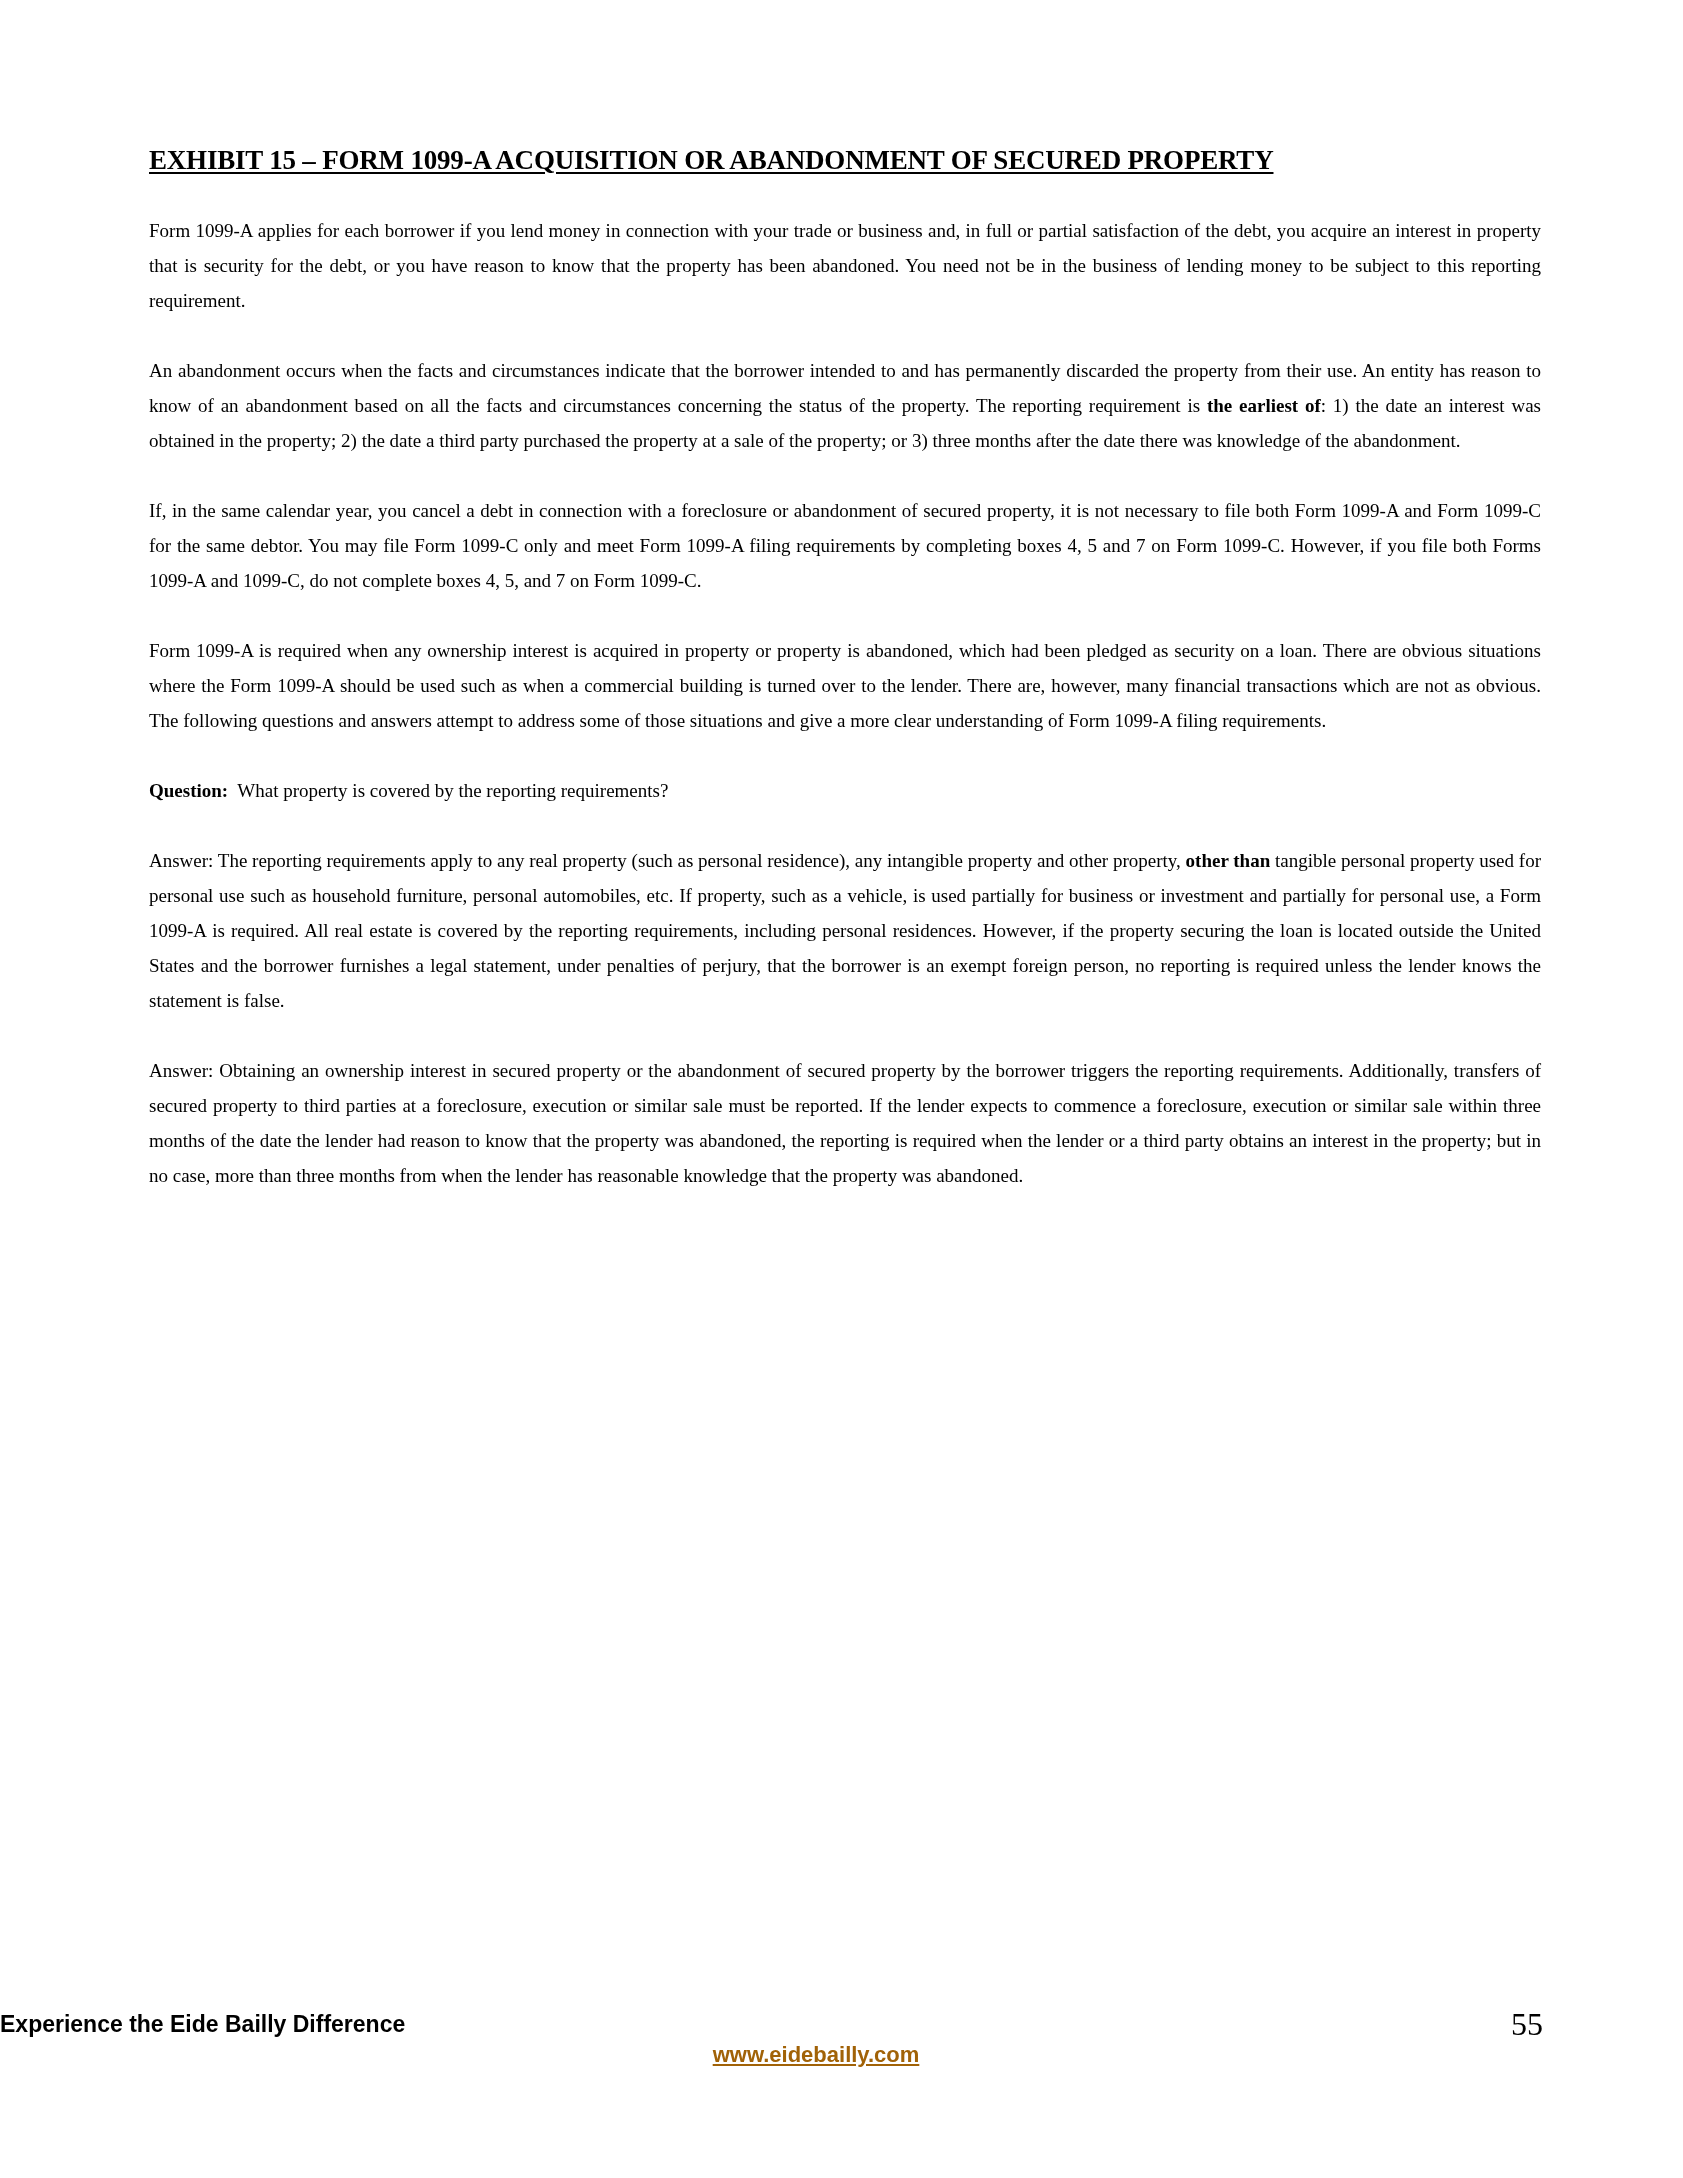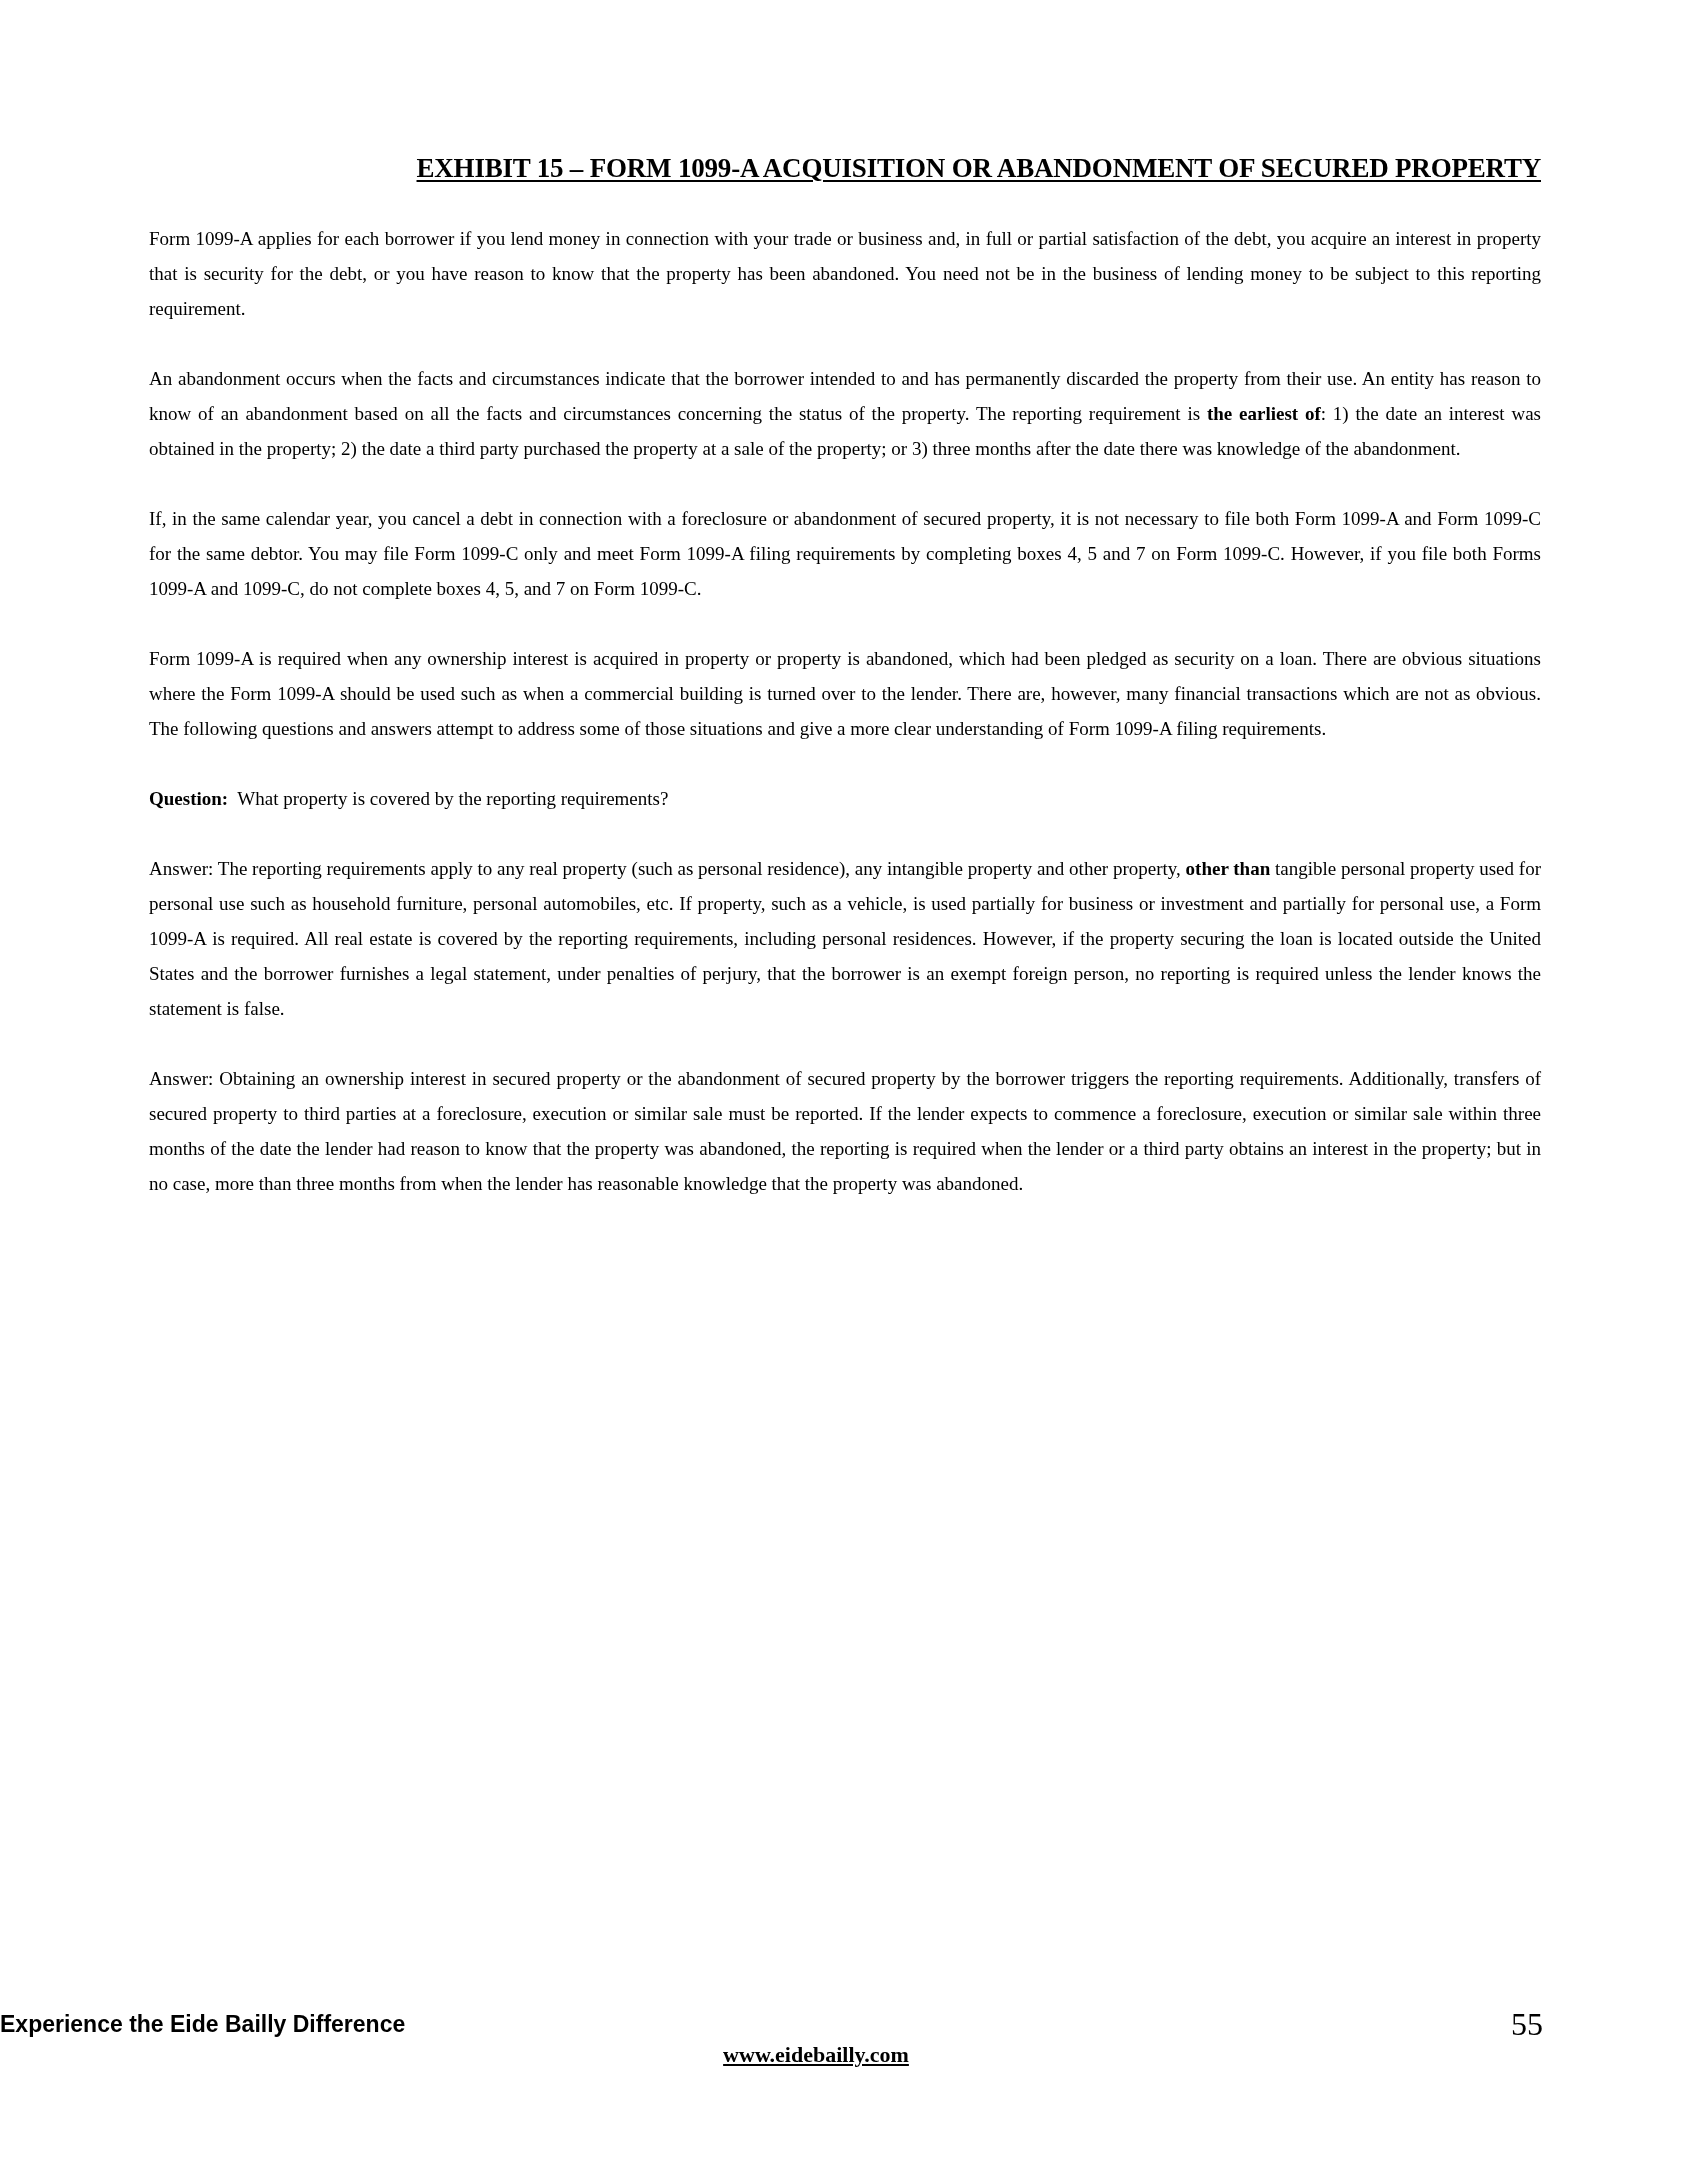--- a/index.html
+++ b/index.html
@@ -19,25 +19,25 @@
       position: absolute;
       left: 149px;
       top: 139px;
       width: 1392px;
     }
     .title {
       font-family: "Liberation Serif", serif;
       font-weight: bold;
       font-size: 27px;
       line-height: 34px;
-      text-align: right;
+      text-align: left;
       text-decoration: underline;
       text-decoration-thickness: 2px;
       text-underline-offset: 3px;
-      margin: 12px 0 36px 0;
+      margin: 4px 0 36px 0;
       white-space: nowrap;
       letter-spacing: -0.2px;
     }
     .para {
       font-size: 19px;
       line-height: 35px;
       text-align: justify;
       margin: 0 0 35px 0;
     }
     .para b { font-weight: bold; }
@@ -59,25 +59,25 @@
       font-weight: bold;
       font-size: 23px;
       line-height: 28px;
     }
     .footer-link {
       position: absolute;
       left: 0;
       width: 1632px;
       top: 32px;
       text-align: center;
-      font-family: Liberation Serif, serif;
+      font-family: Liberation Sans, sans-serif;
       font-weight: bold;
       font-size: 22px;
       line-height: 26px;
-      color: #000000;
+      color: #a16207;
       text-decoration: underline;
     }
     .page-number {
       position: absolute;
       left: 1497px;
       top: 0;
       width: 46px;
       text-align: right;
       font-family: "Liberation Serif", serif;
       font-size: 32px;

